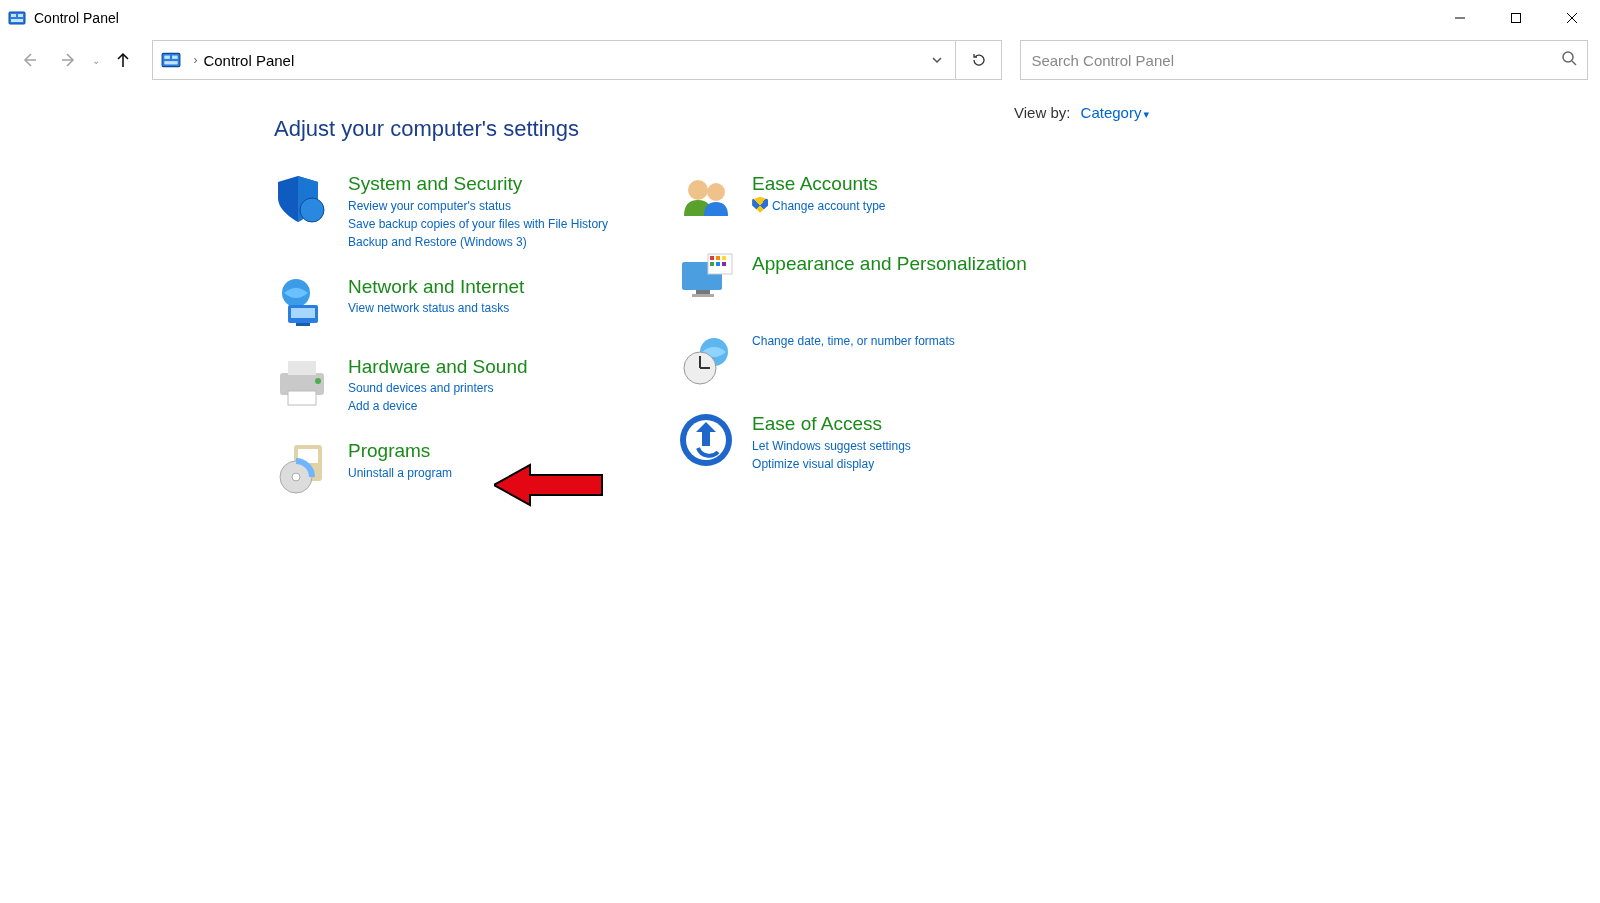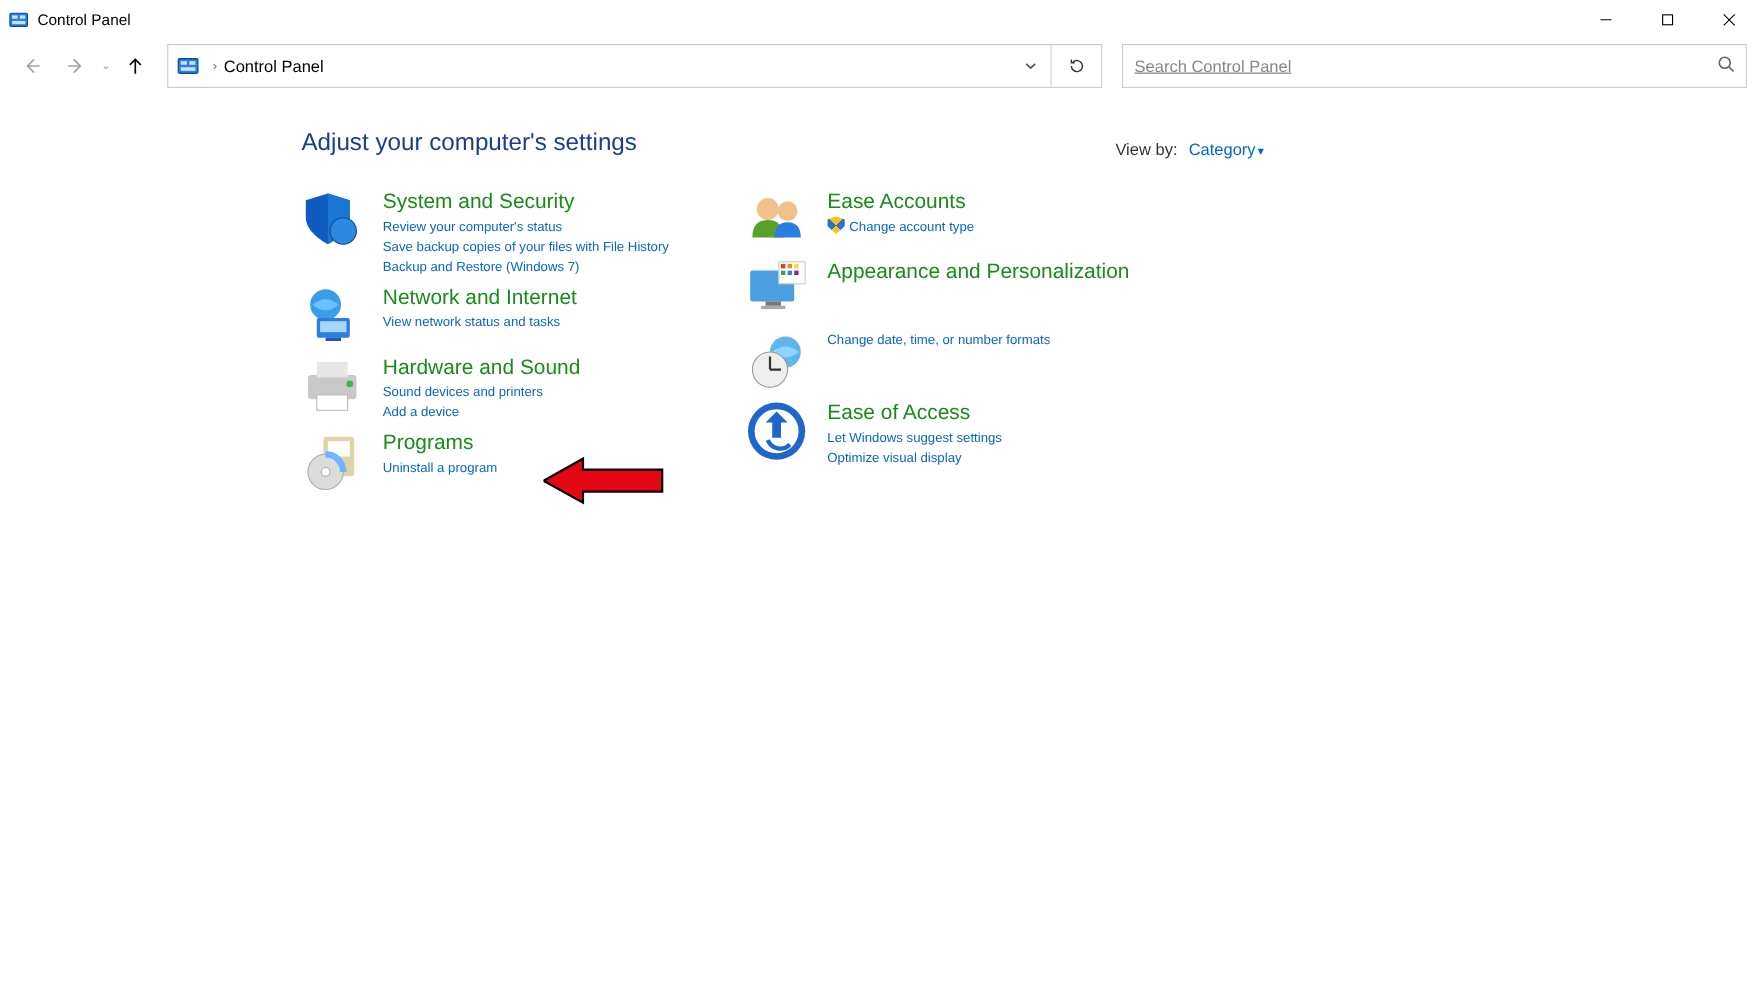--- a/index.html
+++ b/index.html
@@ -18,34 +18,34 @@
     .nav-arrow.up { color: #000; }
     .nav-caret { color: #999; font-size: 10px; }
 
     .address-bar { flex: 0 0 850px; height: 40px; border: 1px solid #ccc; display: flex; align-items: center; padding: 0 0 0 8px; margin-left: 6px; }
     .address-bar .cp-smallicon { width: 20px; height: 20px; display:inline-block; margin-right: 6px; }
     .address-bar .chev { margin: 0 6px; color: #666; font-size: 12px; }
     .address-bar .loc { font-size: 15px; color: #000; flex: 1; }
     .address-bar .recent { width: 36px; height: 100%; display:flex; align-items:center; justify-content:center; border-left: 0; }
     .address-bar .refresh { width: 46px; height: 100%; display:flex; align-items:center; justify-content:center; border-left: 1px solid #ccc; }
 
-    .search-bar { flex: 1; height: 40px; border: 1px solid #ccc; display:flex; align-items:center; padding: 0 10px; margin-left: 12px; color: #777; text-decoration: underline; }
+    .search-bar { flex: 1; height: 40px; border: 1px solid #ccc; display:flex; align-items:center; padding: 0 10px; margin-left: 12px; color: #777; }
     .search-bar input { border: none; outline: none; flex:1; font-size: 15px; color: #333; }
     .search-bar input::placeholder { color: #888; }
     .search-bar .mag { color: #666; }
 
     .content { padding: 32px 0 0 274px; position: relative; }
     .heading { color: #1a3e8c; font-size: 22px; font-weight: 400; margin-bottom: 30px; }
 
-    .viewby { position: absolute; top: 44px; left: 1014px; font-size: 15px; color: #333; }
+    .viewby { position: absolute; top: 20px; left: 1014px; font-size: 15px; color: #333; }
     .viewby .vb-value { color: #0066cc; margin-left: 6px; }
     .viewby .vb-caret { color: #0066cc; margin-left: 2px; font-size: 11px; }
 
     .cols { display: flex; gap: 70px; }
-    .col { display: flex; flex-direction: column; gap: 8px; }
+    .col { display: flex; flex-direction: column; gap: 24px; }
 
     .category { display: flex; gap: 18px; }
     .cat-icon { width: 56px; height: 56px; flex-shrink: 0; }
     .cat-body { display:flex; flex-direction:column; }
     .cat-title { color: #1a8a1a; font-size: 19px; font-weight: 400; line-height: 1.3; }
     .cat-link { color: #0a66c2; font-size: 12px; line-height: 1.5; }
     .cat-link.shield::before { content:""; display:inline-block; width:16px; height:16px; vertical-align: -3px; margin-right: 4px; background: conic-gradient(from 45deg, #2a6fd6 0 25%, #f5c518 25% 50%, #2a6fd6 50% 75%, #f5c518 75% 100%); clip-path: polygon(50% 0, 100% 18%, 100% 55%, 50% 100%, 0 55%, 0 18%); }
 
     .arrow-annotation { position: absolute; left: 494px; top: 308px; }
 
@@ -156,21 +156,21 @@
           <svg viewBox="0 0 56 56">
               <path d="M24 4 L44 10 V26 C44 40 24 50 24 50 C24 50 4 40 4 26 V10 Z" fill="#0f5bbf"></path>
               <path d="M24 4 L44 10 V26 C44 40 24 50 24 50 Z" fill="#1976d2"></path>
               <circle cx="38" cy="38" r="12" fill="#2a88e0" stroke="#0d4d96" stroke-width="1"></circle>
             </svg>
         </div>
         <div class="cat-body">
           <a class="cat-title">System and Security</a>
           <a class="cat-link">Review your computer's status</a>
           <a class="cat-link">Save backup copies of your files with File History</a>
-          <a class="cat-link">Backup and Restore (Windows 7)</a>
+          <a class="cat-link">Backup and Restore (Windows 3)</a>
         </div>
       </div>
 
       <div class="category">
         <div class="cat-icon">
           <svg viewBox="0 0 56 56">
               <circle cx="22" cy="18" r="14" fill="#3b9de8"></circle>
               <path d="M10 18 Q22 8 34 18 Q22 28 10 18" fill="#6bc1ff"></path>
               <rect x="14" y="30" width="30" height="18" rx="2" fill="#2a7de1"></rect>
               <rect x="17" y="33" width="24" height="10" fill="#a7d7ff"></rect>

